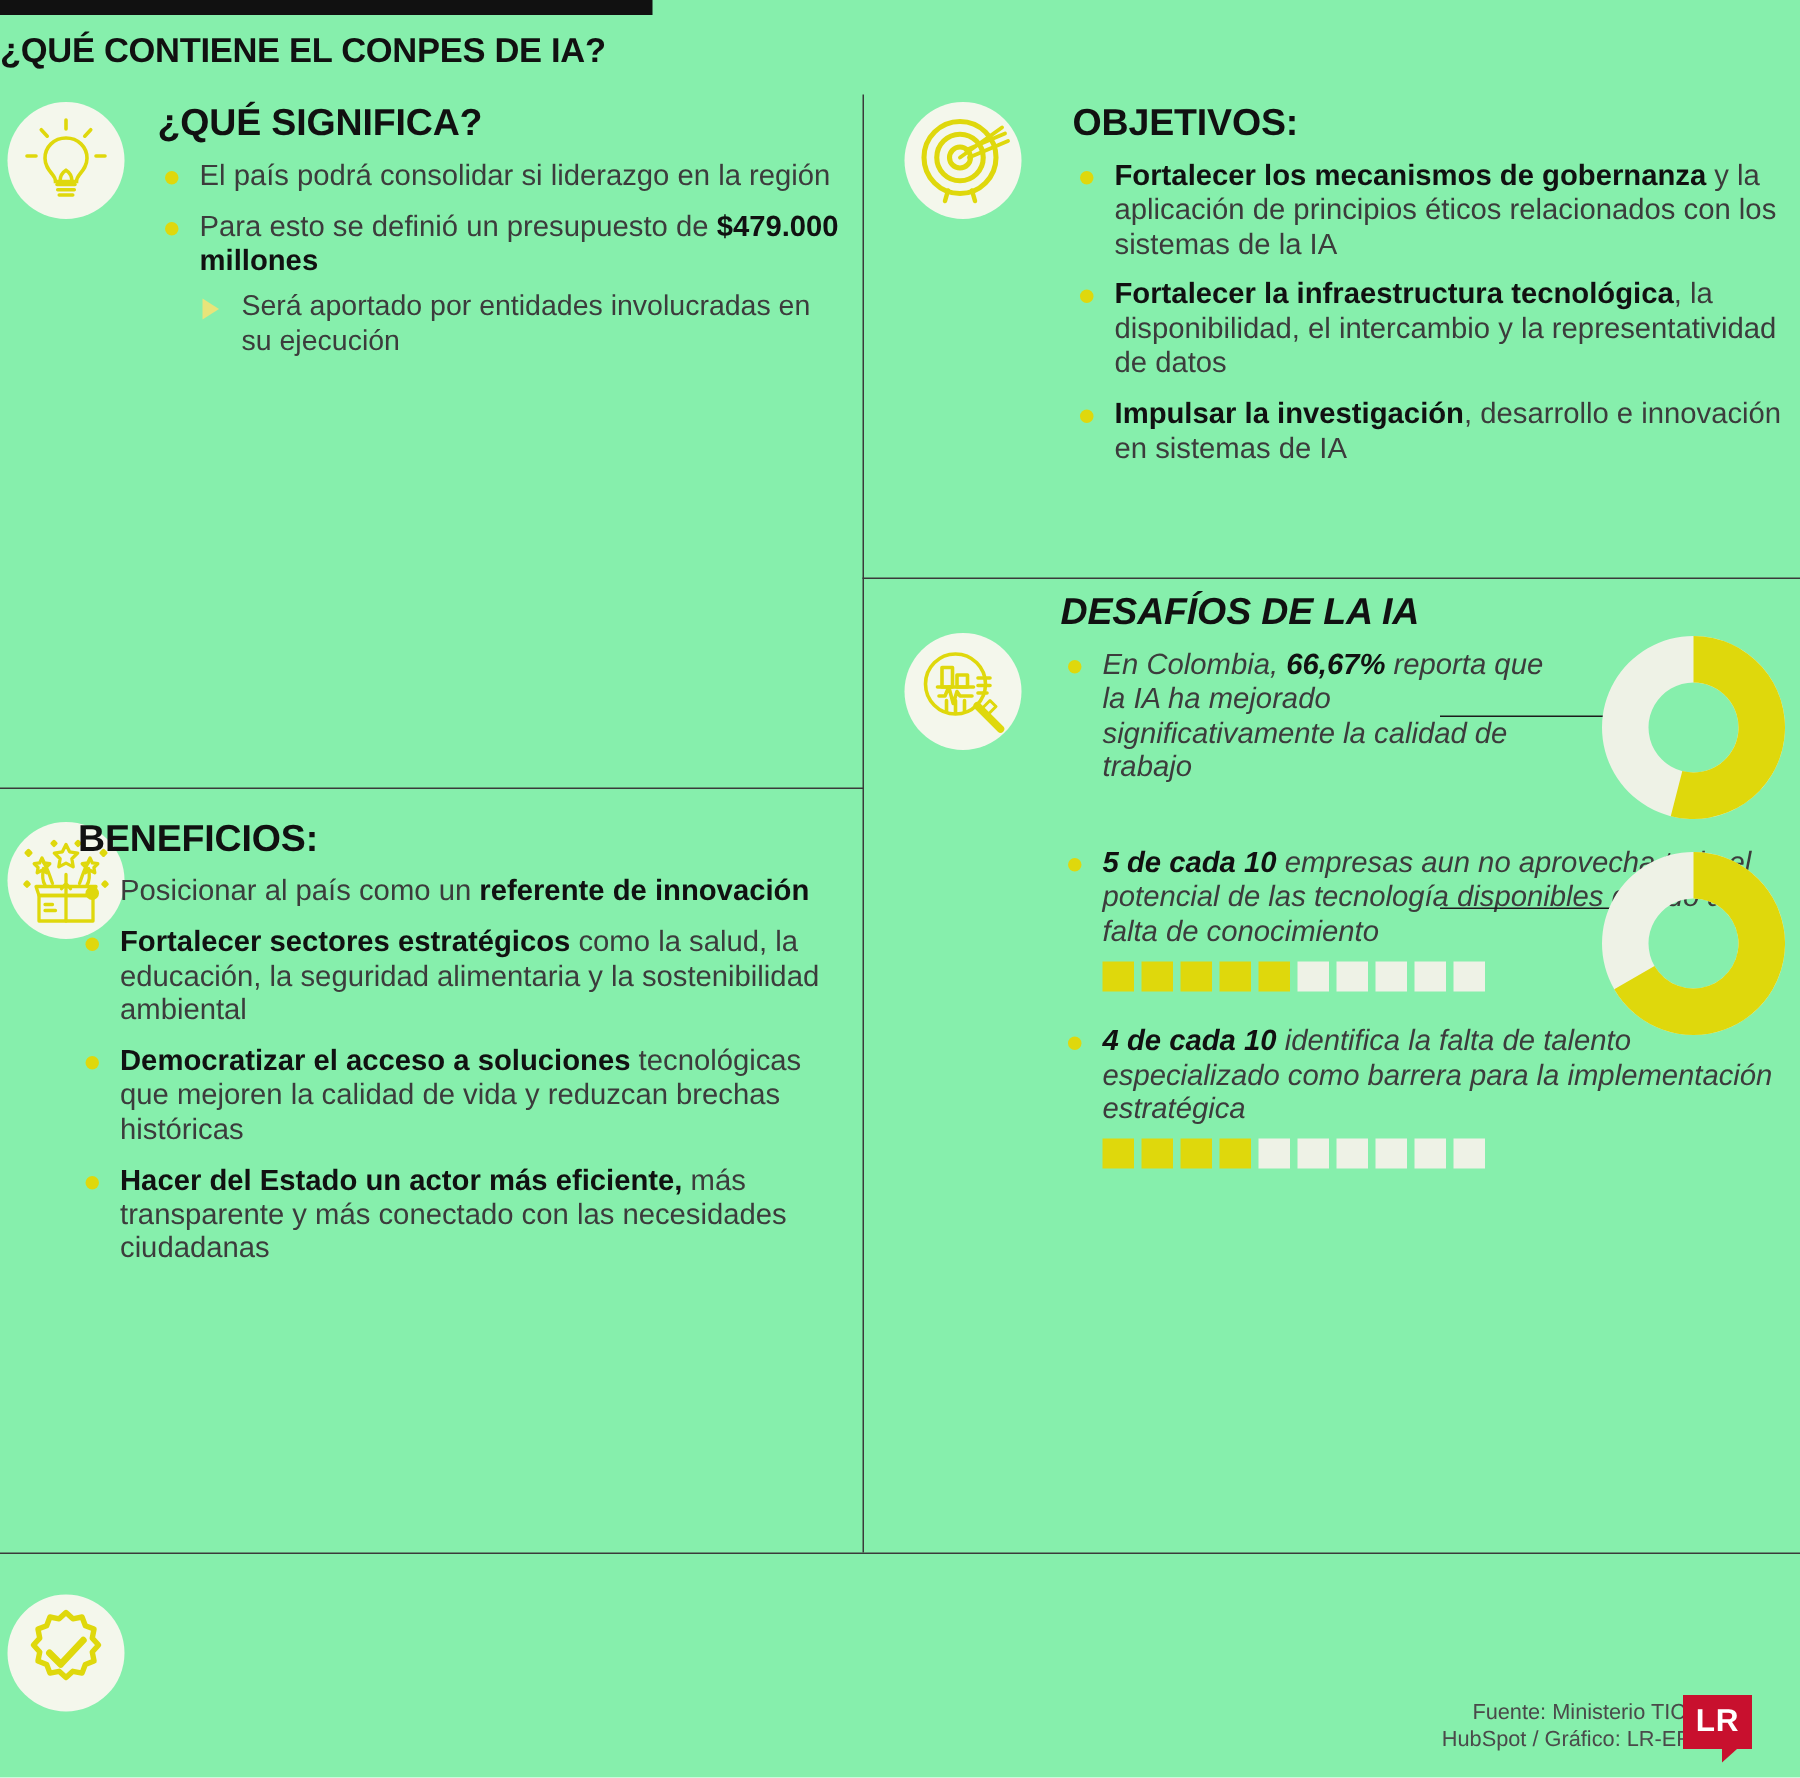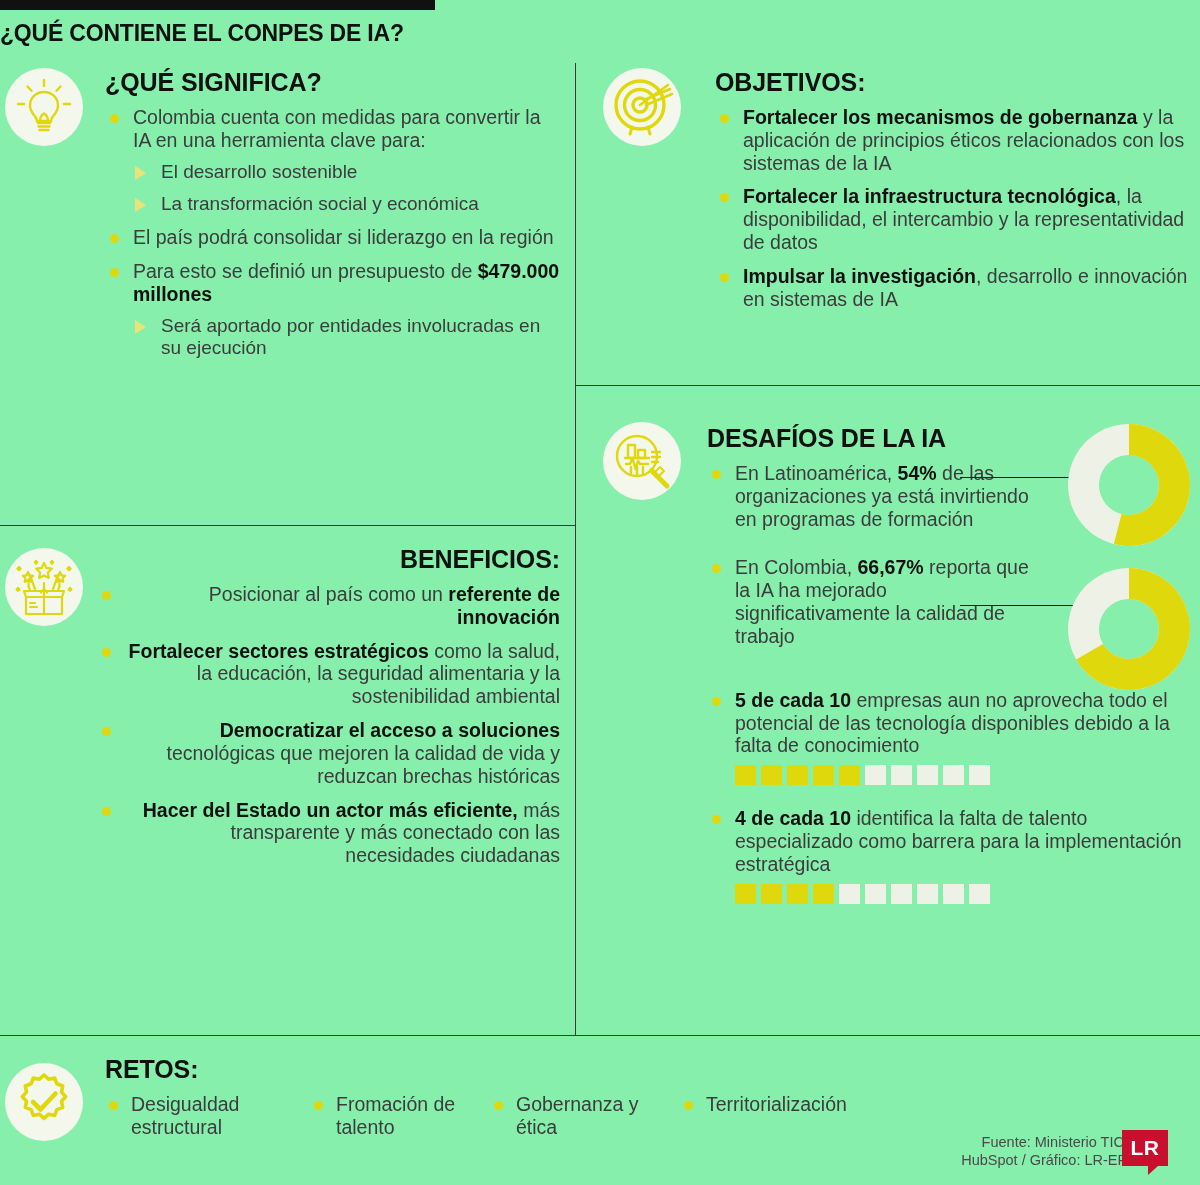--- a/index.html
+++ b/index.html
@@ -104,28 +104,28 @@
     border-top: 7px solid transparent;
     border-bottom: 7px solid transparent;
   }
 
   
   #sec-significa       { left: 0;   top: 68px; width: 560px; }
   #sec-significa .body { margin-left: 105px; }
   #ico-significa       { left: 5px; top: 68px; }
 
   #sec-beneficios        { left: 0;   top: 545px; width: 560px; }
-  #sec-beneficios .body  { margin-left: 97px; text-align: right; }
+  #sec-beneficios .body  { margin-left: 52px; }
   #ico-beneficios        { left: 5px; top: 548px; }
 
   #sec-objetivos        { left: 600px; top: 68px; width: 608px; }
   #sec-objetivos .body  { margin-left: 115px; }
   #ico-objetivos        { left: 603px; top: 68px; }
 
-  #sec-desafios        { left: 592px; top: 424px; width: 608px; }
+  #sec-desafios        { left: 592px; top: 394px; width: 608px; font-style: italic; }
   #sec-desafios .body  { margin-left: 115px; }
   #ico-desafios        { left: 603px; top: 422px; }
 
   #sec-retos       { left: 0; top: 1055px; width: 1200px; }
   #sec-retos .body { margin-left: 105px; }
   #ico-retos       { left: 5px; top: 1063px; }
 
   
   #sec-desafios .body > ul.blist > li.with-chart { padding-right: 170px; }
 
@@ -237,27 +237,20 @@
       <path d="M31 16 c-8 0 -14 6 -14 13.5 0 5 2.6 8 4.8 10.6 1.4 1.7 2.2 3 2.2 4.9 h14 c0-1.9 .8-3.2 2.2-4.9 2.2-2.6 4.8-5.6 4.8-10.6 C45 22 39 16 31 16 z"></path>
       <path d="M25 47 h12 M25.5 50.5 h11 M26.5 54 h9"></path>
       <path d="M27 45 c0-4 1.5-6 4-7.5 2.5 1.5 4 3.5 4 7.5"></path>
       <path d="M31 4 v6 M14.5 10.5 l4 4.3 M47.5 10.5 l-4 4.3 M5 28 h6 M51 28 h6"></path>
     </svg>
   </div>
   <div class="block" id="sec-significa">
     <div class="body">
       <div class="sec-title">¿QUÉ SIGNIFICA?</div>
       <ul class="blist">
-        <li>
-          <span>Colombia cuenta con medidas para convertir la IA en una herramienta clave para:</span>
-          <ul class="slist">
-            <li>El desarrollo sostenible</li>
-            <li>La transformación social y económica</li>
-          </ul>
-        </li>
         <li>El país podrá consolidar si liderazgo en la región</li>
         <li>
           <span>Para esto se definió un presupuesto de </span><b>$479.000 millones</b>
           <ul class="slist">
             <li>Será aportado por entidades involucradas en su ejecución</li>
           </ul>
         </li>
       </ul>
     </div>
   </div>
@@ -319,23 +312,20 @@
       <path d="M15 29 h24"></path>
       <path d="M16 35 h4 l2.5 -6 3 11 2.5 -8 2 3 h8"></path>
       <path d="M42 23 h8 M42 28 h8 M42 33 h6"></path>
       <path d="M21 38 v7 M27 38 v8 M33 38 v7"></path>
     </svg>
   </div>
   <div class="block" id="sec-desafios">
     <div class="body">
       <div class="sec-title">DESAFÍOS DE LA IA</div>
       <ul class="blist">
-        <li class="with-chart" style="margin-bottom:26px;">
-          <span>En Latinoamérica, </span><b>54%</b><span> de las organizaciones ya está invirtiendo en programas de formación</span>
-        </li>
         <li class="with-chart" style="margin-bottom:41px;">
           <span>En Colombia, </span><b>66,67%</b><span> reporta que la IA ha mejorado significativamente la calidad de trabajo</span>
         </li>
         <li style="margin-bottom:22px;">
           <b>5 de cada 10</b><span> empresas aun no aprovecha todo el potencial de las tecnología disponibles debido a la falta de conocimiento</span>
           <div class="squares" id="squares-1">
               <div class="sq on"></div>
               <div class="sq on"></div>
               <div class="sq on"></div>
               <div class="sq on"></div>
@@ -383,31 +373,20 @@
         <path d="M 61.00000000000001 0 A 61 61 0 1 1 8.166063622771453 91.4889351550192 L 35.01609686365809 75.99455827296026 A 30 30 0 1 0 61 31 Z" fill="#dfd80c"></path>
       </svg>
     </div>
 
   <div class="icon-badge" id="ico-retos">
     <svg width="64" height="64" viewBox="0 0 64 64" fill="none" stroke="#dfd80c" stroke-width="3.6" stroke-linejoin="round" stroke-linecap="round">
       <path d="M32 5 l4.6 4.2 6.1-1.2 2.2 5.8 5.8 2.2 -1.2 6.1 4.2 4.6 -4.2 4.6 1.2 6.1 -5.8 2.2 -2.2 5.8 -6.1-1.2 -4.6 4.2 -4.6-4.2 -6.1 1.2 -2.2-5.8 -5.8-2.2 1.2-6.1 -4.2-4.6 4.2-4.6 -1.2-6.1 5.8-2.2 2.2-5.8 6.1 1.2 z"></path>
       <path d="M21 32 l7.5 7.5 15-16" stroke-width="4.6"></path>
     </svg>
   </div>
-  <div class="block" id="sec-retos">
-    <div class="body">
-      <div class="sec-title">RETOS:</div>
-      <div class="retos-row">
-        <div class="reto">Desigualdad estructural</div>
-        <div class="reto">Fromación de talento</div>
-        <div class="reto">Gobernanza y ética</div>
-        <div class="reto">Territorialización</div>
-      </div>
-    </div>
-  </div>
 
   <div class="source">
     <div>Fuente: Ministerio TIC,</div>
     <div>HubSpot / Gráfico: LR-ER</div>
   </div>
   <div class="logo">
     <div class="box">LR</div>
     <div class="tail"></div>
   </div>
 

